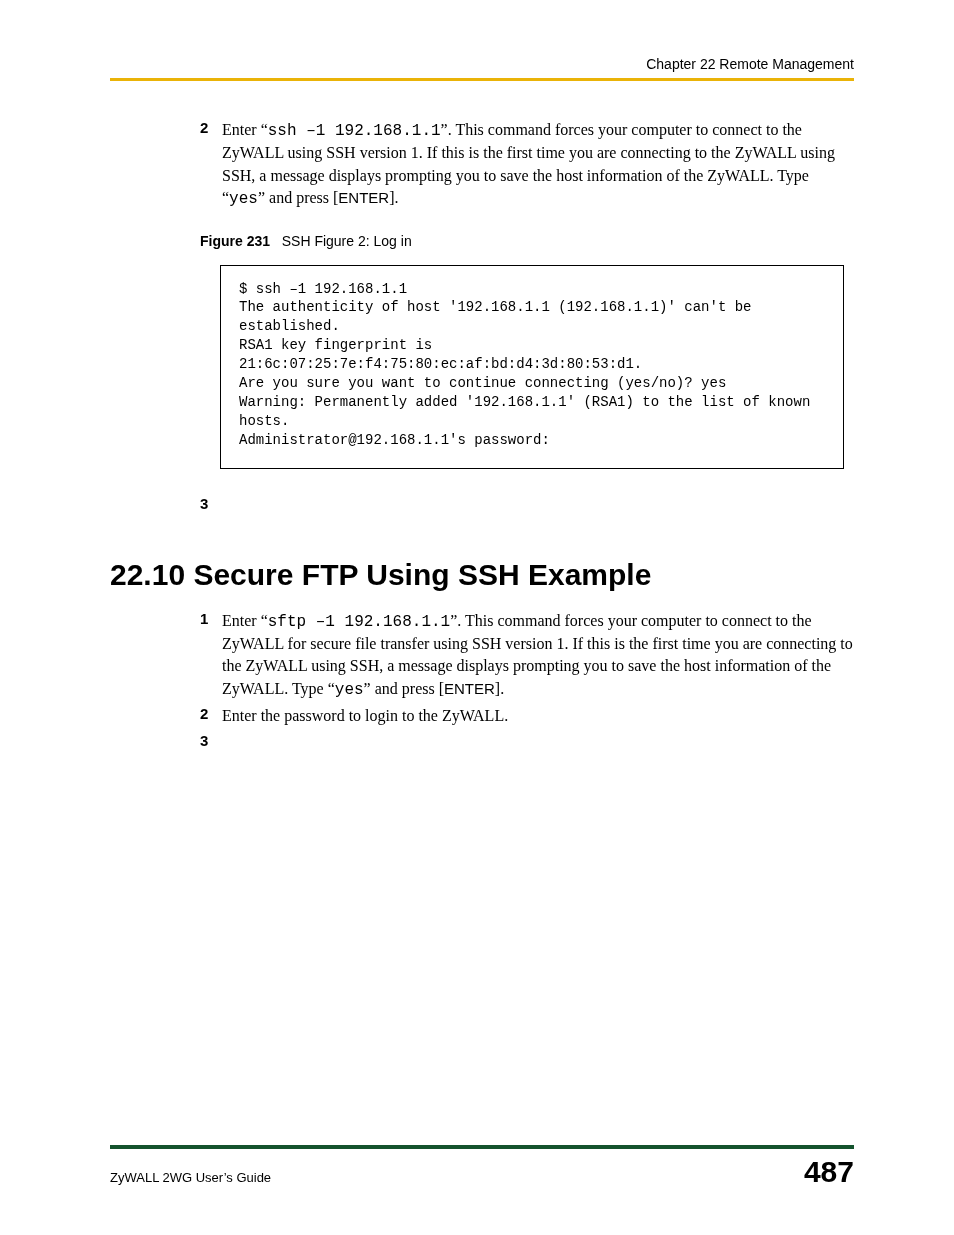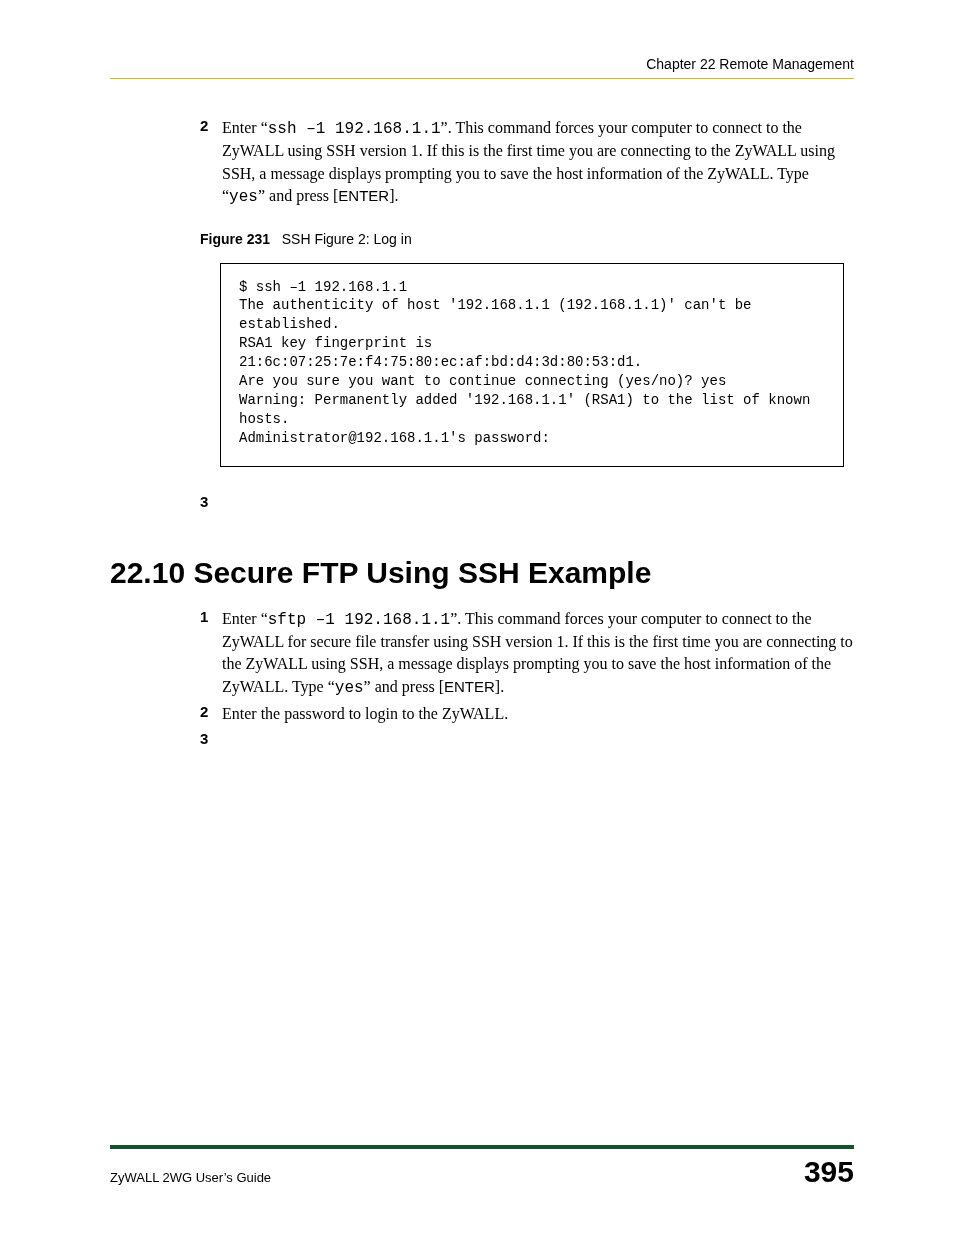--- a/index.html
+++ b/index.html
@@ -14,21 +14,21 @@
       position: relative;
       box-sizing: border-box;
     }
     .page {
       padding: 56px 100px 40px 110px;
       position: relative;
       height: 100%;
       box-sizing: border-box;
     }
     .header-line {
-      border-bottom: 1px solid #eab308;
+      border-bottom: 3px solid #eab308;
       margin-bottom: 4px;
     }
     .header-text {
       text-align: right;
       font-family: Arial, Helvetica, sans-serif;
       font-size: 14px;
       padding-bottom: 6px;
     }
     .content {
       margin-top: 38px;
@@ -167,15 +167,15 @@
       </div>
       <div class="step">
         <div class="step-num">3</div>
       </div>
     </div>
 
   </div>
 
   <div class="footer">
     <div class="footer-left">ZyWALL 2WG User’s Guide</div>
-    <div class="footer-right">395</div>
+    <div class="footer-right">487</div>
   </div>
 </div>
 
 </body></html>

